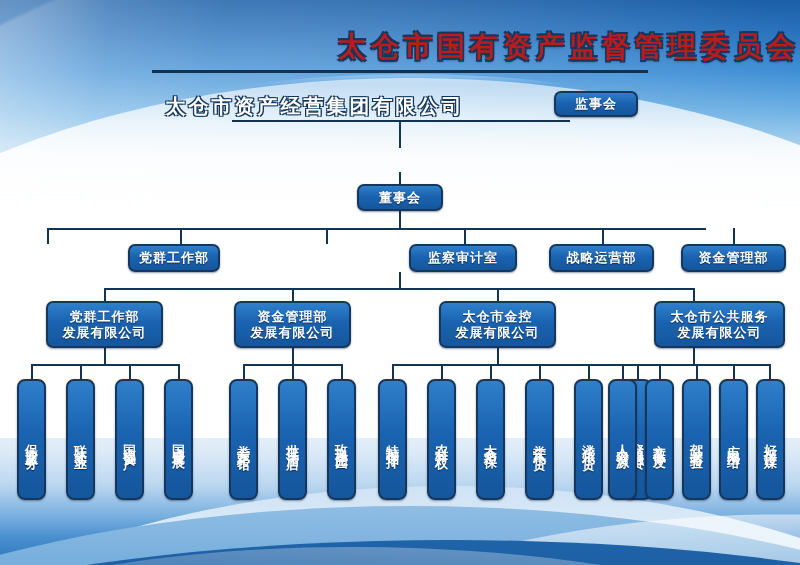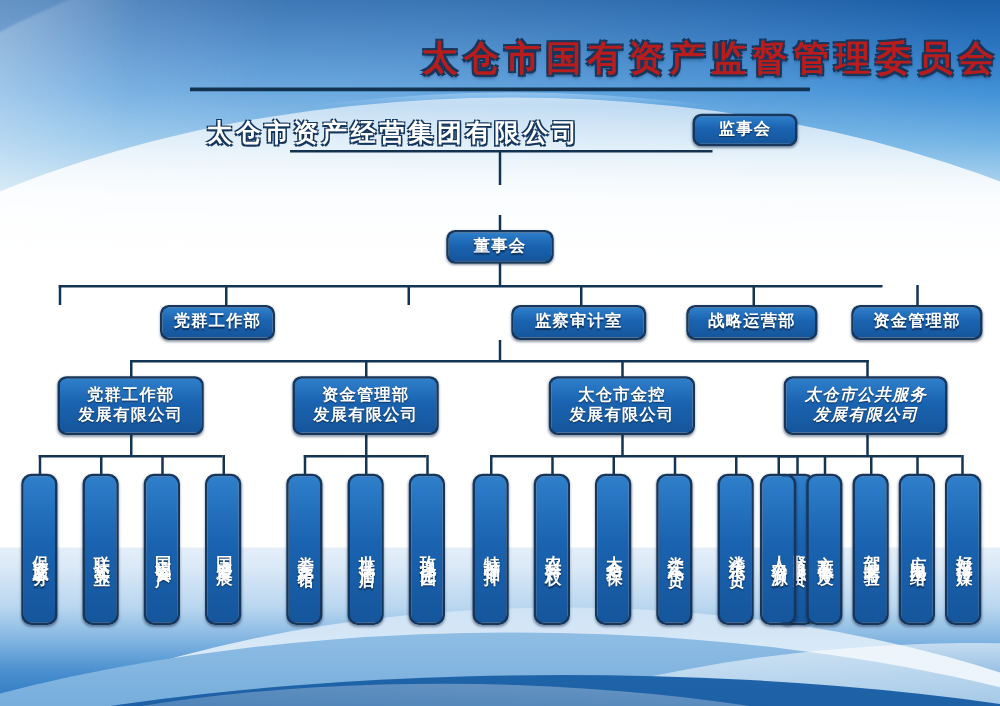--- a/index.html
+++ b/index.html
@@ -157,21 +157,21 @@
     <span>发展有限公司</span>
   </div>
   <div class="node co" style="left:234px;top:301px;width:117px;height:47px;">
     <span>资金管理部</span>
     <span>发展有限公司</span>
   </div>
   <div class="node co" style="left:439px;top:301px;width:117px;height:47px;">
     <span>太仓市金控</span>
     <span>发展有限公司</span>
   </div>
-  <div class="node co" style="left:627px;top:301px;width:131px;height:47px;font-style:italic;">
+  <div class="node co" style="left:654px;top:301px;width:131px;height:47px;">
     <span>太仓市公共服务</span>
     <span>发展有限公司</span>
   </div>
 
   <div class="ln lnv" style="left:104px;top:347px;height:18px;"></div>
   <div class="ln lnh" style="left:31px;top:364px;width:147px;"></div>
   <div class="ln lnv" style="left:31px;top:364px;height:16px;"></div>
   <div class="ln lnv" style="left:80px;top:364px;height:16px;"></div>
   <div class="ln lnv" style="left:129px;top:364px;height:16px;"></div>
   <div class="ln lnv" style="left:178px;top:364px;height:16px;"></div>

